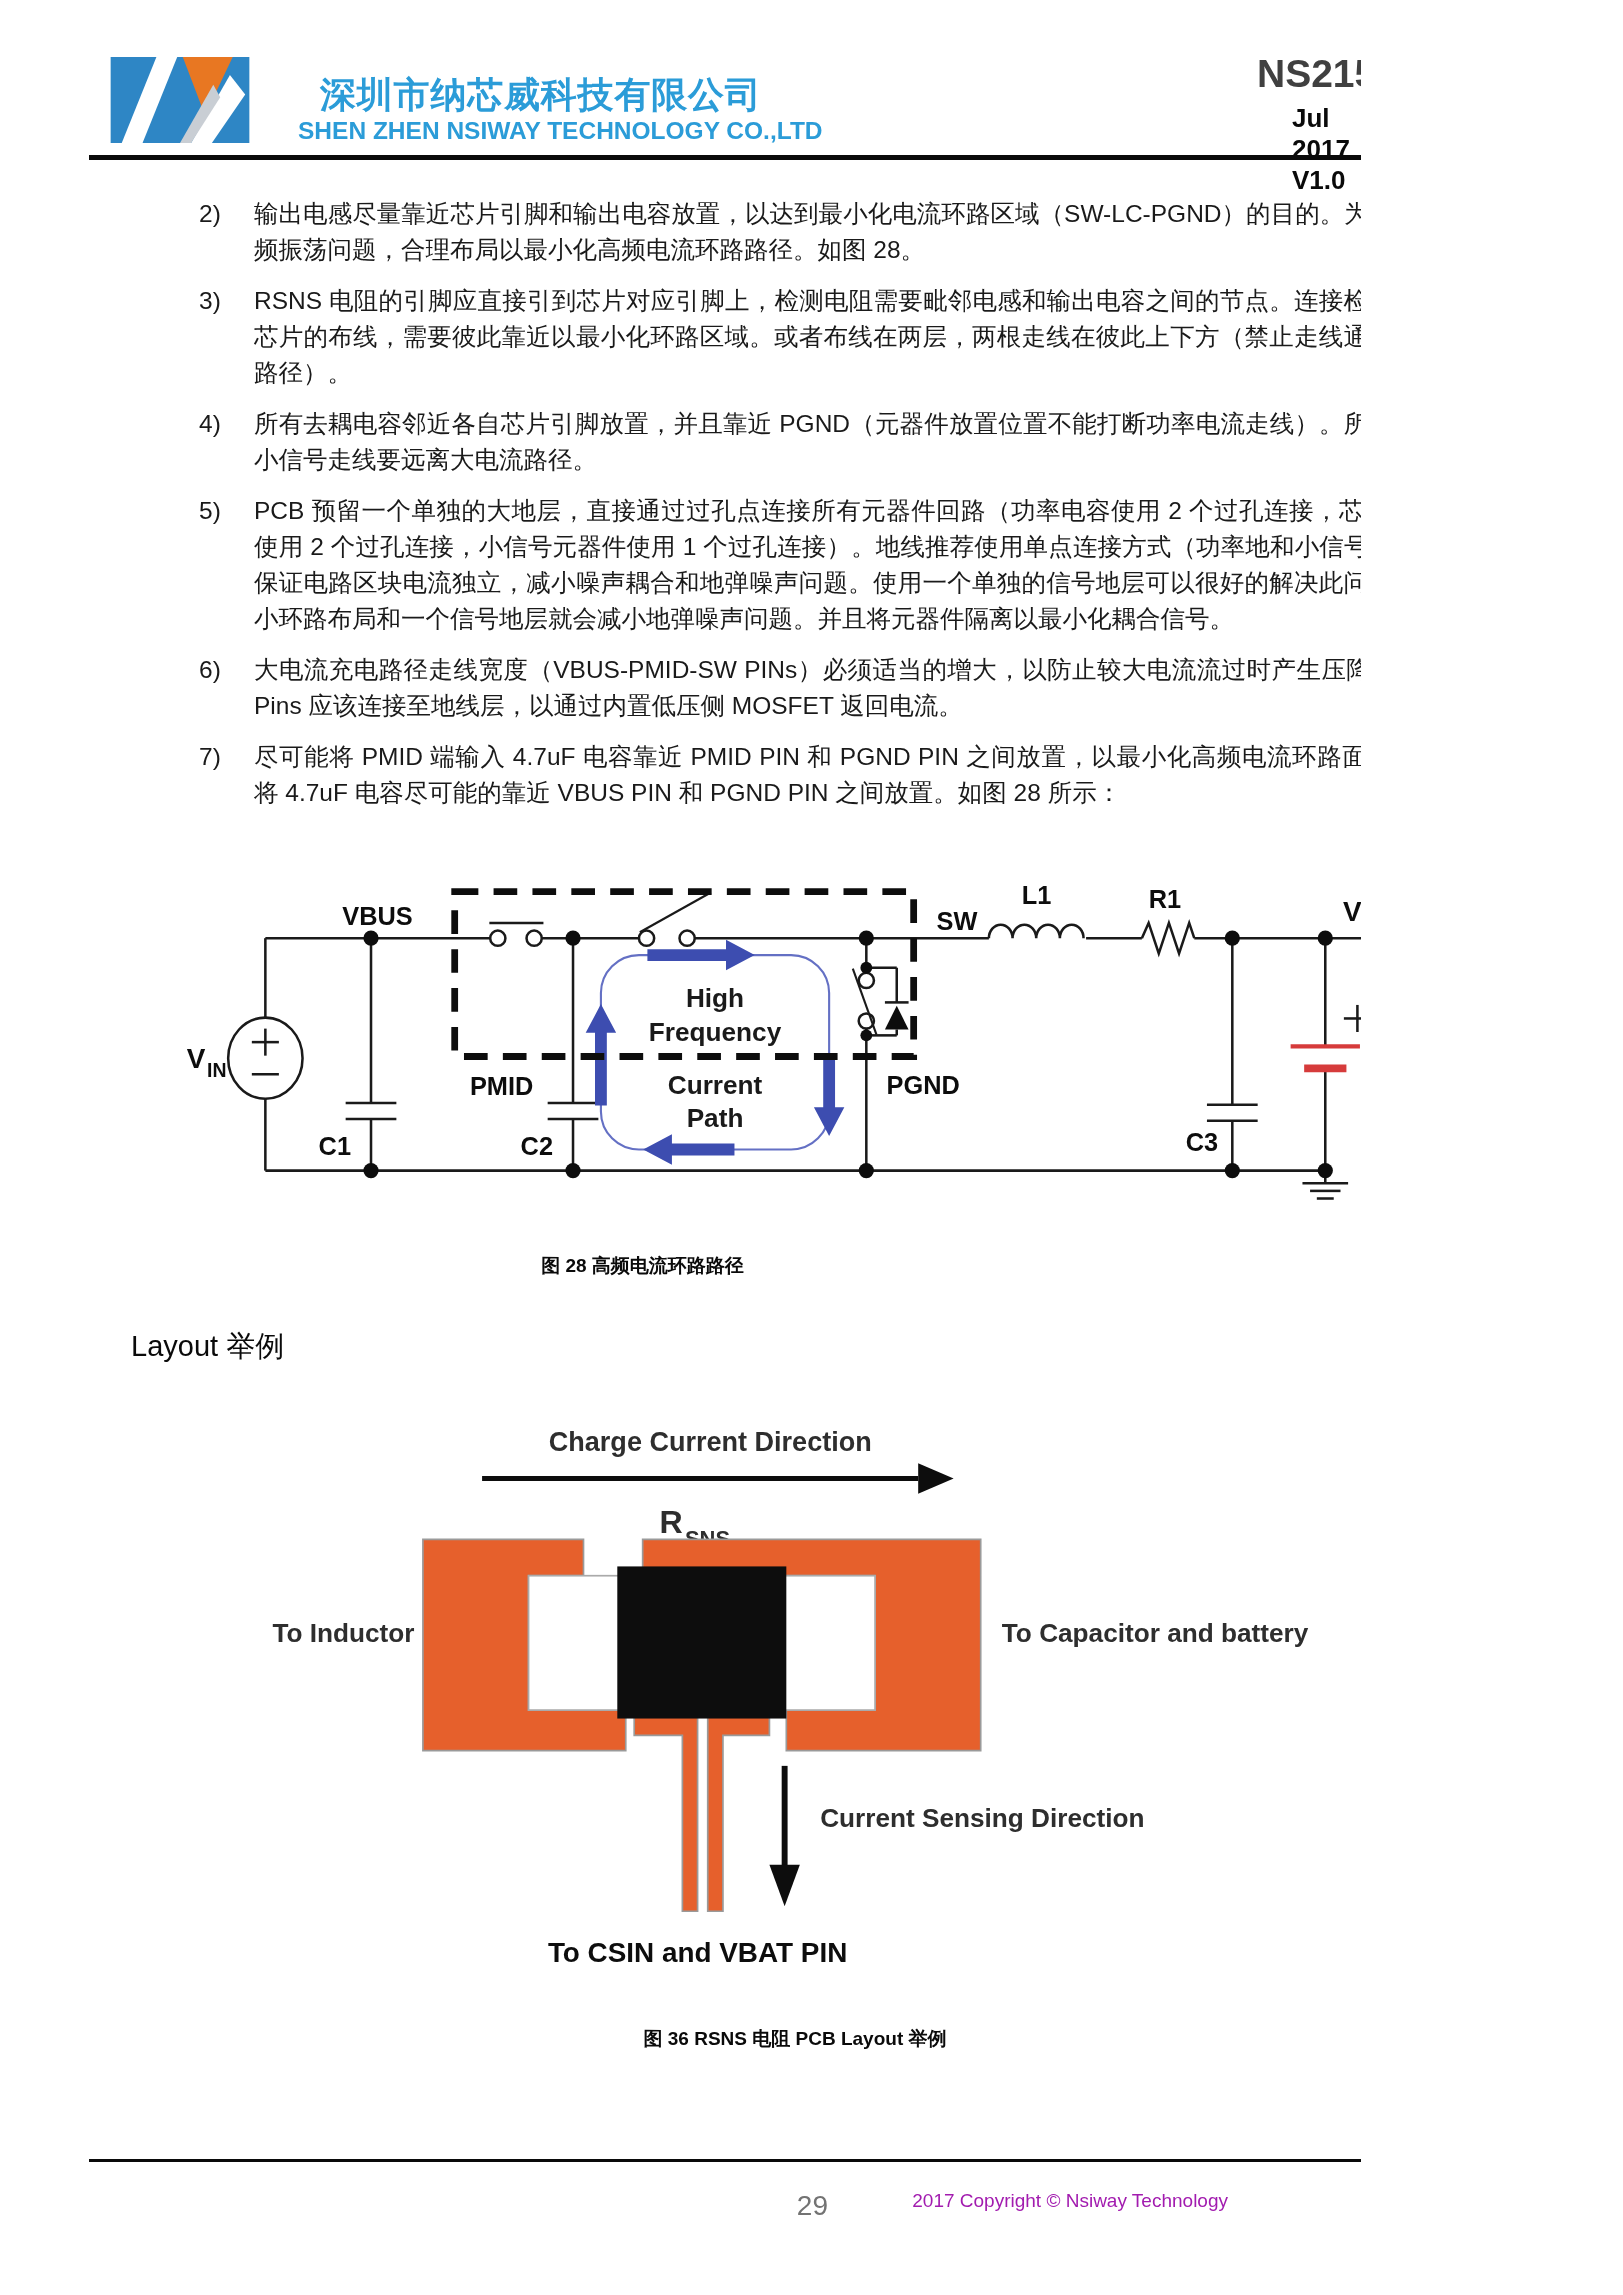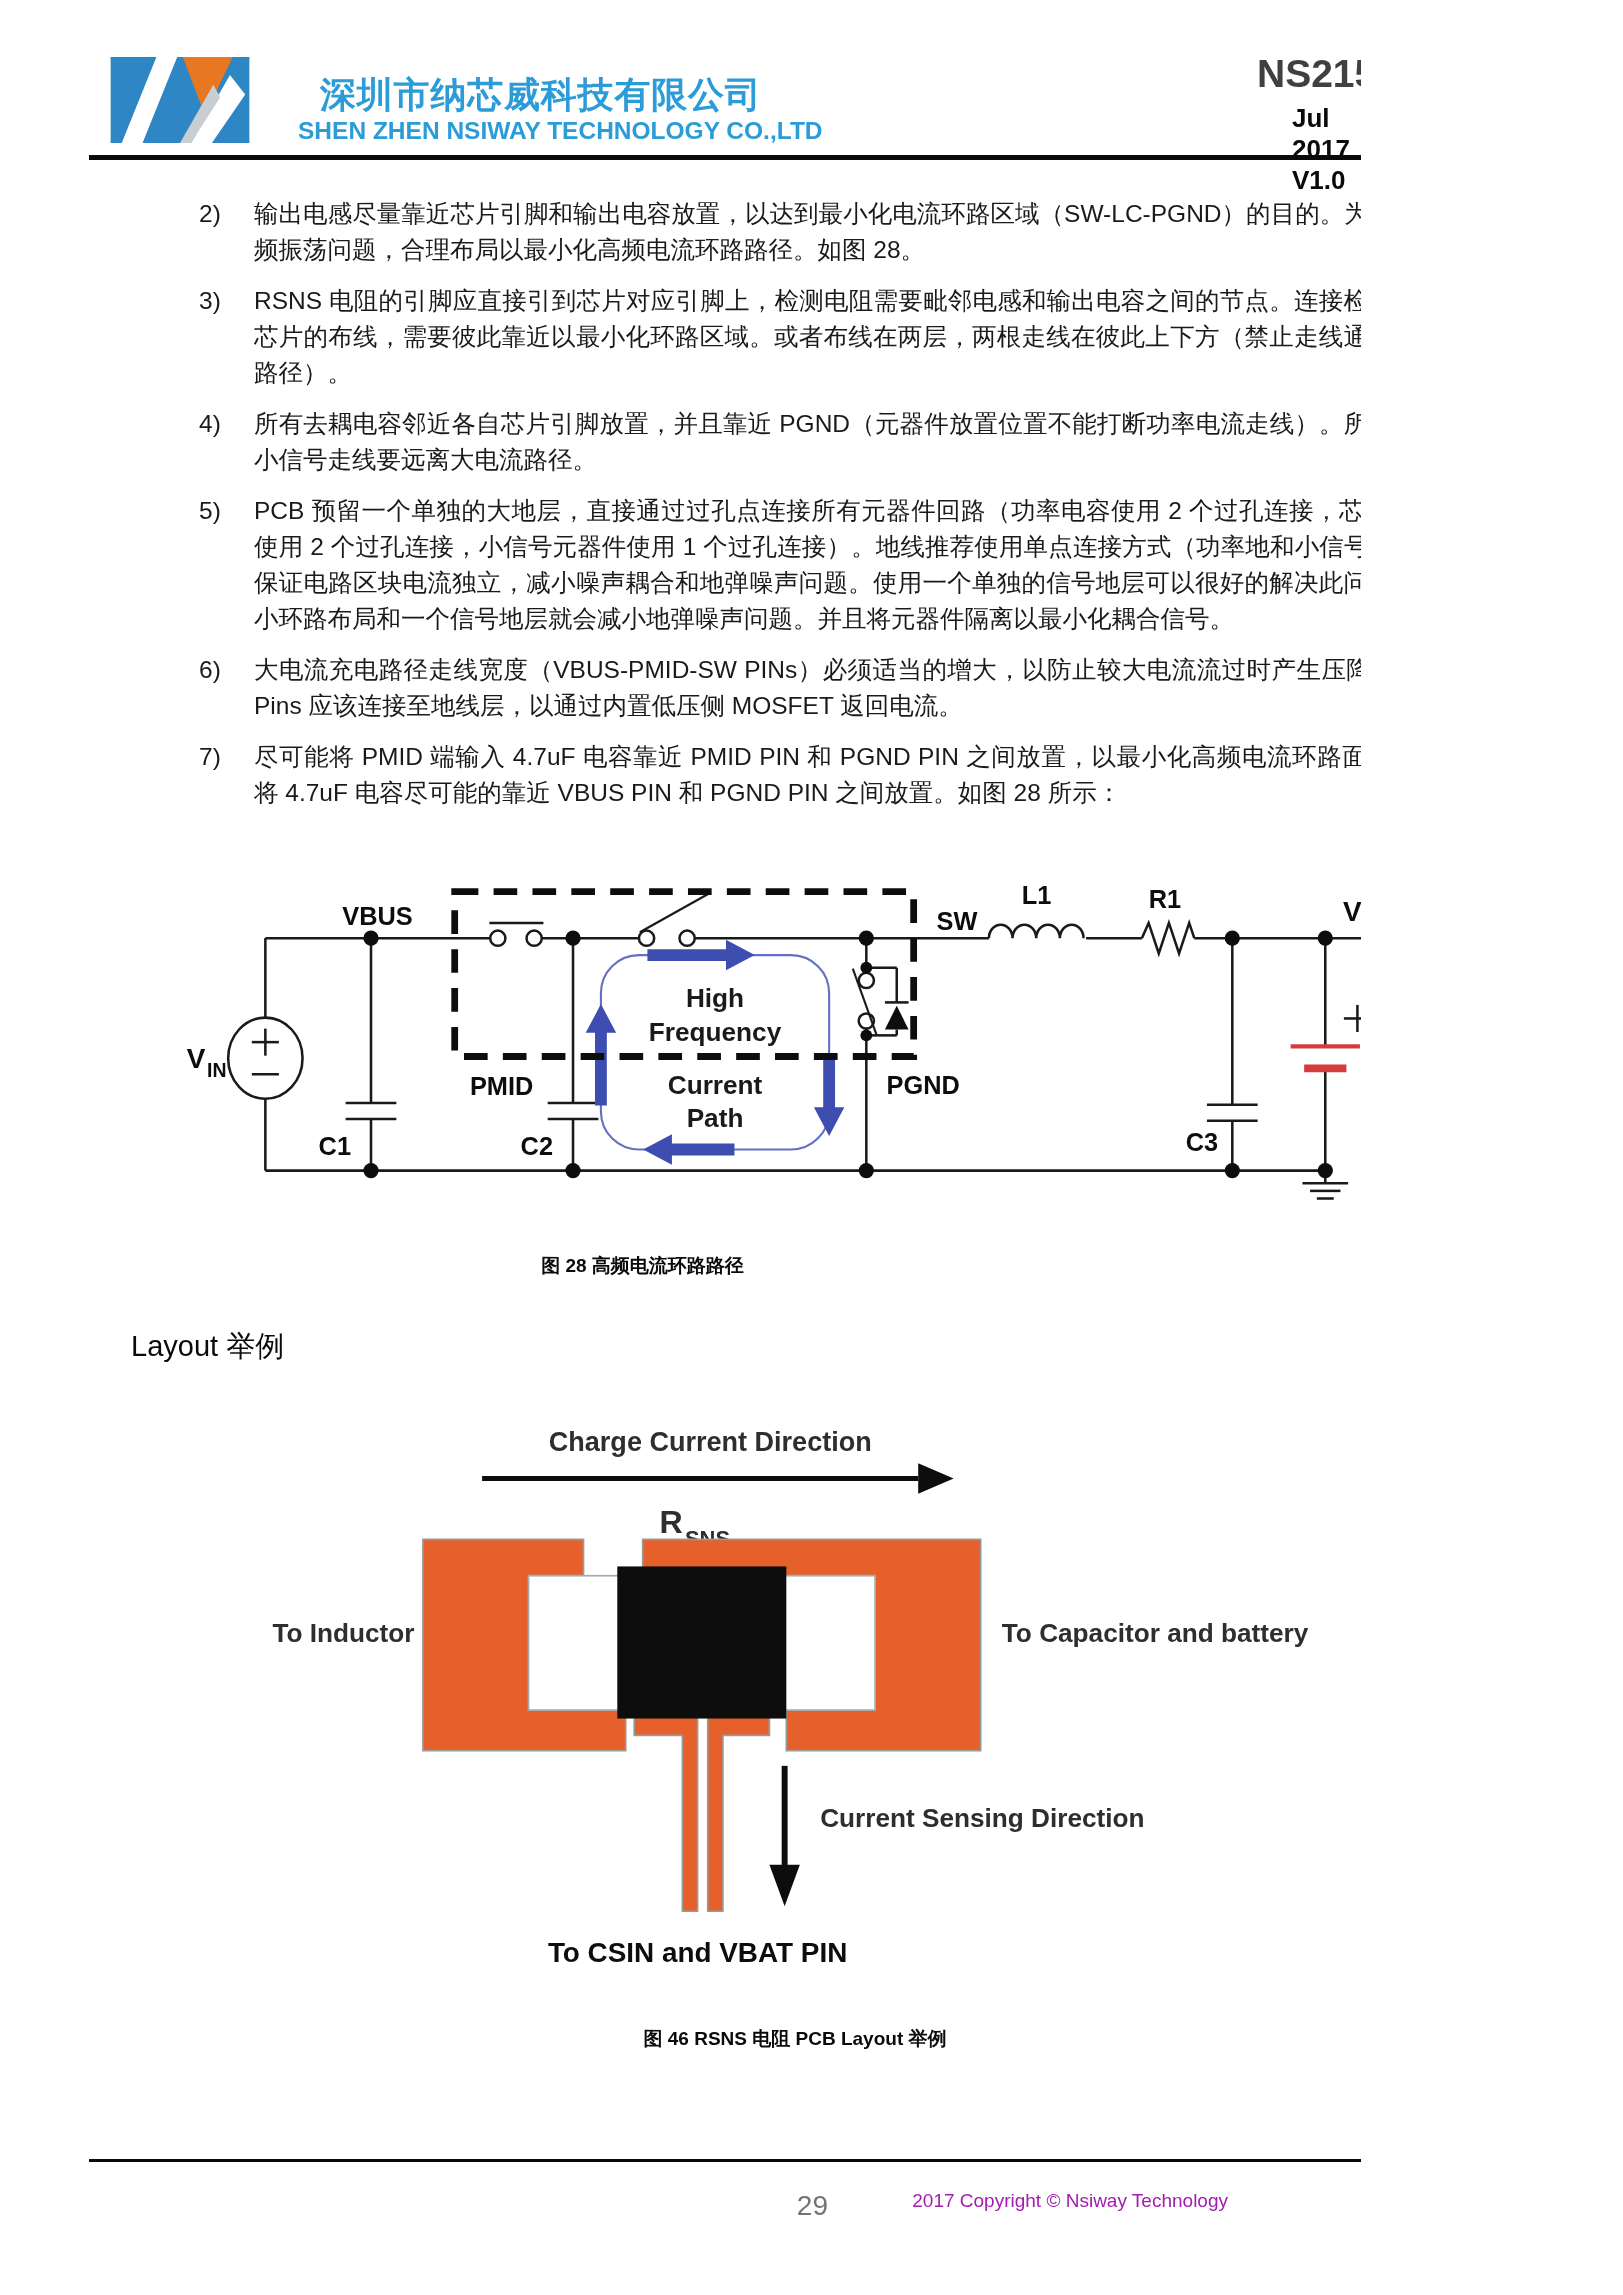--- a/index.html
+++ b/index.html
@@ -225,20 +225,20 @@
     <rect x="450" y="192" width="200" height="180" fill="#0d0d0d"></rect>
 
     <path d="M648,428 V550" stroke="#0d0d0d" stroke-width="7"></path>
     <polygon points="630,545 666,545 648,594" fill="#0d0d0d"></polygon>
 
     <text x="690" y="500" font-size="31" font-weight="bold" fill="#2e2e2e">Current Sensing Direction</text>
     <text x="210" y="282" text-anchor="end" font-size="31" font-weight="bold" fill="#2e2e2e">To Inductor</text>
     <text x="905" y="282" font-size="31" font-weight="bold" fill="#2e2e2e">To Capacitor and battery</text>
     <text x="545" y="660" text-anchor="middle" font-size="33" font-weight="bold" fill="#0d0d0d">To CSIN and VBAT PIN</text>
   </svg>
-  <div class="caption caption-29">图 46  RSNS 电阻 PCB Layout 举例</div>
+  <div class="caption caption-29">图 36  RSNS 电阻 PCB Layout 举例</div>
 
   <div class="footer-rule"></div>
   <div class="page-number">29</div>
   <div class="copyright">2017 Copyright © Nsiway Technology</div>
 
 </div>
 
 
 </body></html>

